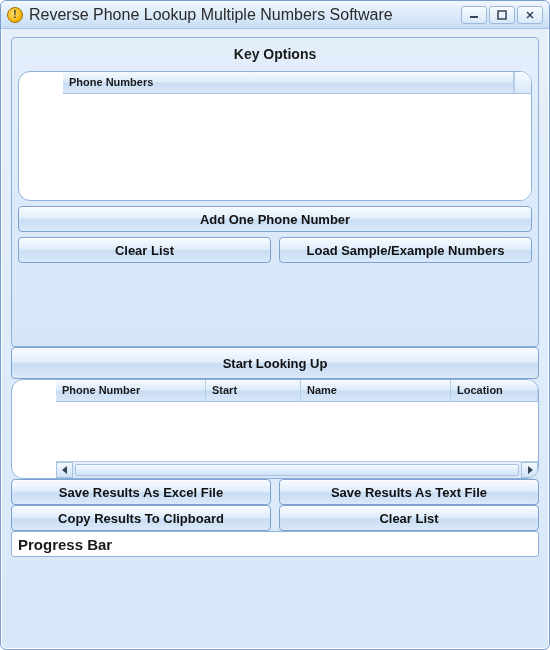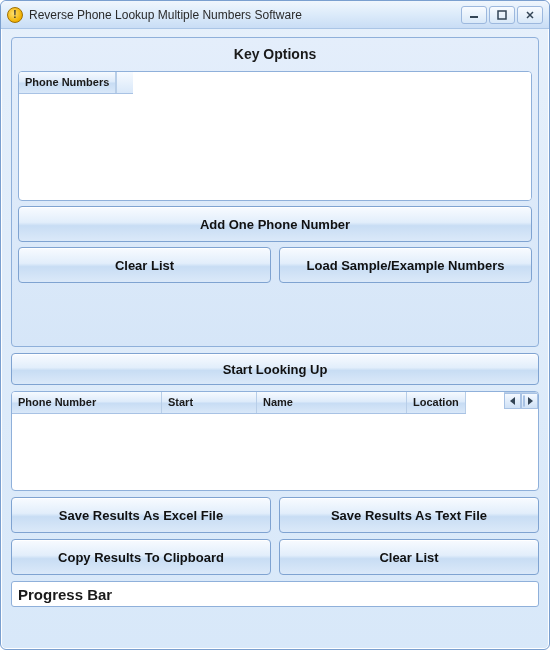--- a/index.html
+++ b/index.html
@@ -21,72 +21,73 @@
     display: flex; align-items: center;
     padding: 0 6px;
   }
   .title-icon {
     width: 16px; height: 16px; margin-right: 6px;
     background: radial-gradient(circle at 40% 40%, #ffe070 0%, #f0b000 70%);
     border-radius: 50%; border: 1px solid #a07000;
     position: relative; font-size: 10px; text-align: center; line-height: 14px;
     color: #333; font-weight: bold;
   }
-  .title-text { font-size: 12px; color: #2a2a2a; flex: 1; }
+  .title-text { font-size: 16px; color: #2a2a2a; flex: 1; }
   .win-controls { display: flex; gap: 2px; }
   .win-btn {
     width: 26px; height: 18px;
     background: linear-gradient(to bottom, #f8fbff 0%, #d8e8f8 100%);
     border: 1px solid #9cb8de;
     border-radius: 3px;
     font-size: 11px; color: #2a4a7a;
     display: flex; align-items: center; justify-content: center;
     cursor: pointer;
   }
   .content {
     flex: 1; padding: 8px 10px 10px 10px;
-    display: flex; flex-direction: column; gap: 6px;
+    display: flex; flex-direction: column; 
   }
   .groupbox {
     border: 1px solid #8fb0da;
     border-radius: 4px;
     background: linear-gradient(to bottom, #e4eefb 0%, #d6e6f8 100%);
     padding: 6px;
     display: flex; flex-direction: column; gap: 5px;
     flex: 1;
   }
   .group-title {
     text-align: center; font-weight: bold; font-size: 14px;
     color: #1a1a1a; padding: 2px 0 4px 0;
   }
   .listbox {
     background: #fff;
     border: 1px solid #8fb0da;
-    border-radius: 4px;
+    border-radius: 12px;
     flex: 1; min-height: 100px;
-    display: flex; flex-direction: row;
+    display: flex; flex-direction: column;
     overflow: hidden;
+    padding-left: 44px;
   }
   .list-header-row {
     display: flex; height: 22px;
     background: linear-gradient(to bottom, #f6faff 0%, #dceafa 48%, #c7dcf4 52%, #d9e8f9 100%);
     border-bottom: 1px solid #a8c2e4;
   }
   .list-header-cell {
     font-size: 11px; font-weight: bold; color: #1a1a1a;
     padding: 4px 6px;
     border-right: 1px solid #b8cee8;
     text-align: left;
   }
   .list-body { flex: 1; background: #fff; }
   .list-scrollspace { width: 17px; background: linear-gradient(to bottom,#f6faff,#d9e8f9); border-left:1px solid #b8cee8;}
   .btn-row { display: flex; gap: 8px; }
   .btn-row .btn { flex: 1; }
   .btn {
-    height: 36px;
+    height: 26px;
     background: linear-gradient(to bottom, #f8fbff 0%, #e2eefb 45%, #c8ddf4 55%, #dbe9f9 100%);
     border: 1px solid #7fa3d1;
     border-radius: 4px;
     font-size: 13px; font-weight: bold; color: #111;
     display: flex; align-items: center; justify-content: center;
     cursor: pointer;
     box-shadow: 0 1px 0 #fff inset;
   }
   .hscroll {
     height: 17px;

